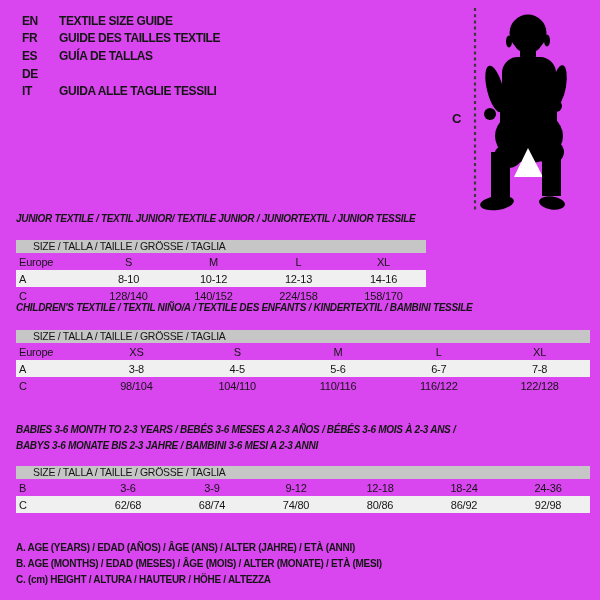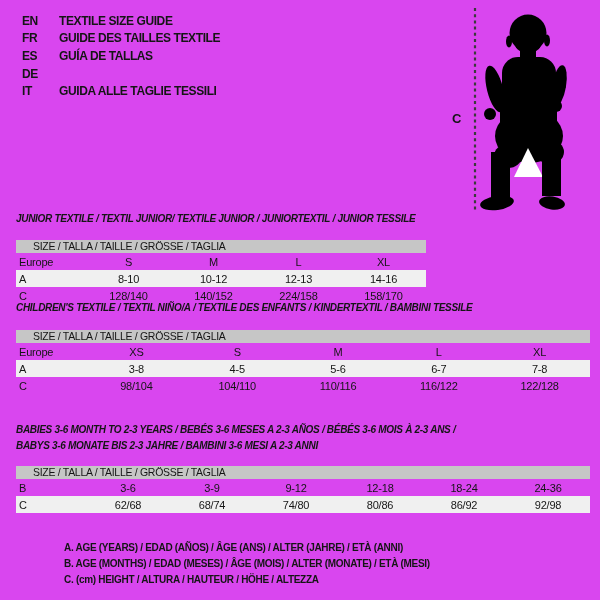--- a/index.html
+++ b/index.html
@@ -25,21 +25,21 @@
   #sec1 .tbl{margin-top:14px;}
   #sec2 .tbl{margin-top:12px;}
   .size-bar{background:#c6c6c6;height:13px;line-height:13px;padding-left:17px;font-size:10.5px;letter-spacing:-0.3px;}
   .trow{display:flex;height:17px;align-items:center;font-size:11px;letter-spacing:-0.2px;}
   .trow.shaded{background:#f0f0f0;}
   .rlabel{width:70px;padding-left:3px;box-sizing:border-box;}
   .tcell{flex:1;text-align:center;}
 
   
   .legend{position:absolute;top:540px;left:16px;font-weight:bold;font-size:10px;letter-spacing:-0.3px;}
-  .legend-line{line-height:16px;white-space:nowrap;margin-left:48px;}
+  .legend-line{line-height:16px;white-space:nowrap;}
 </style>
 </head>
 <body>
 
 <div class="page">
 
   <div class="lang-list" id="langList">
       <div class="lang-row">
         <span class="lang-code">EN</span>
         <span class="lang-label">TEXTILE SIZE GUIDE</span>

